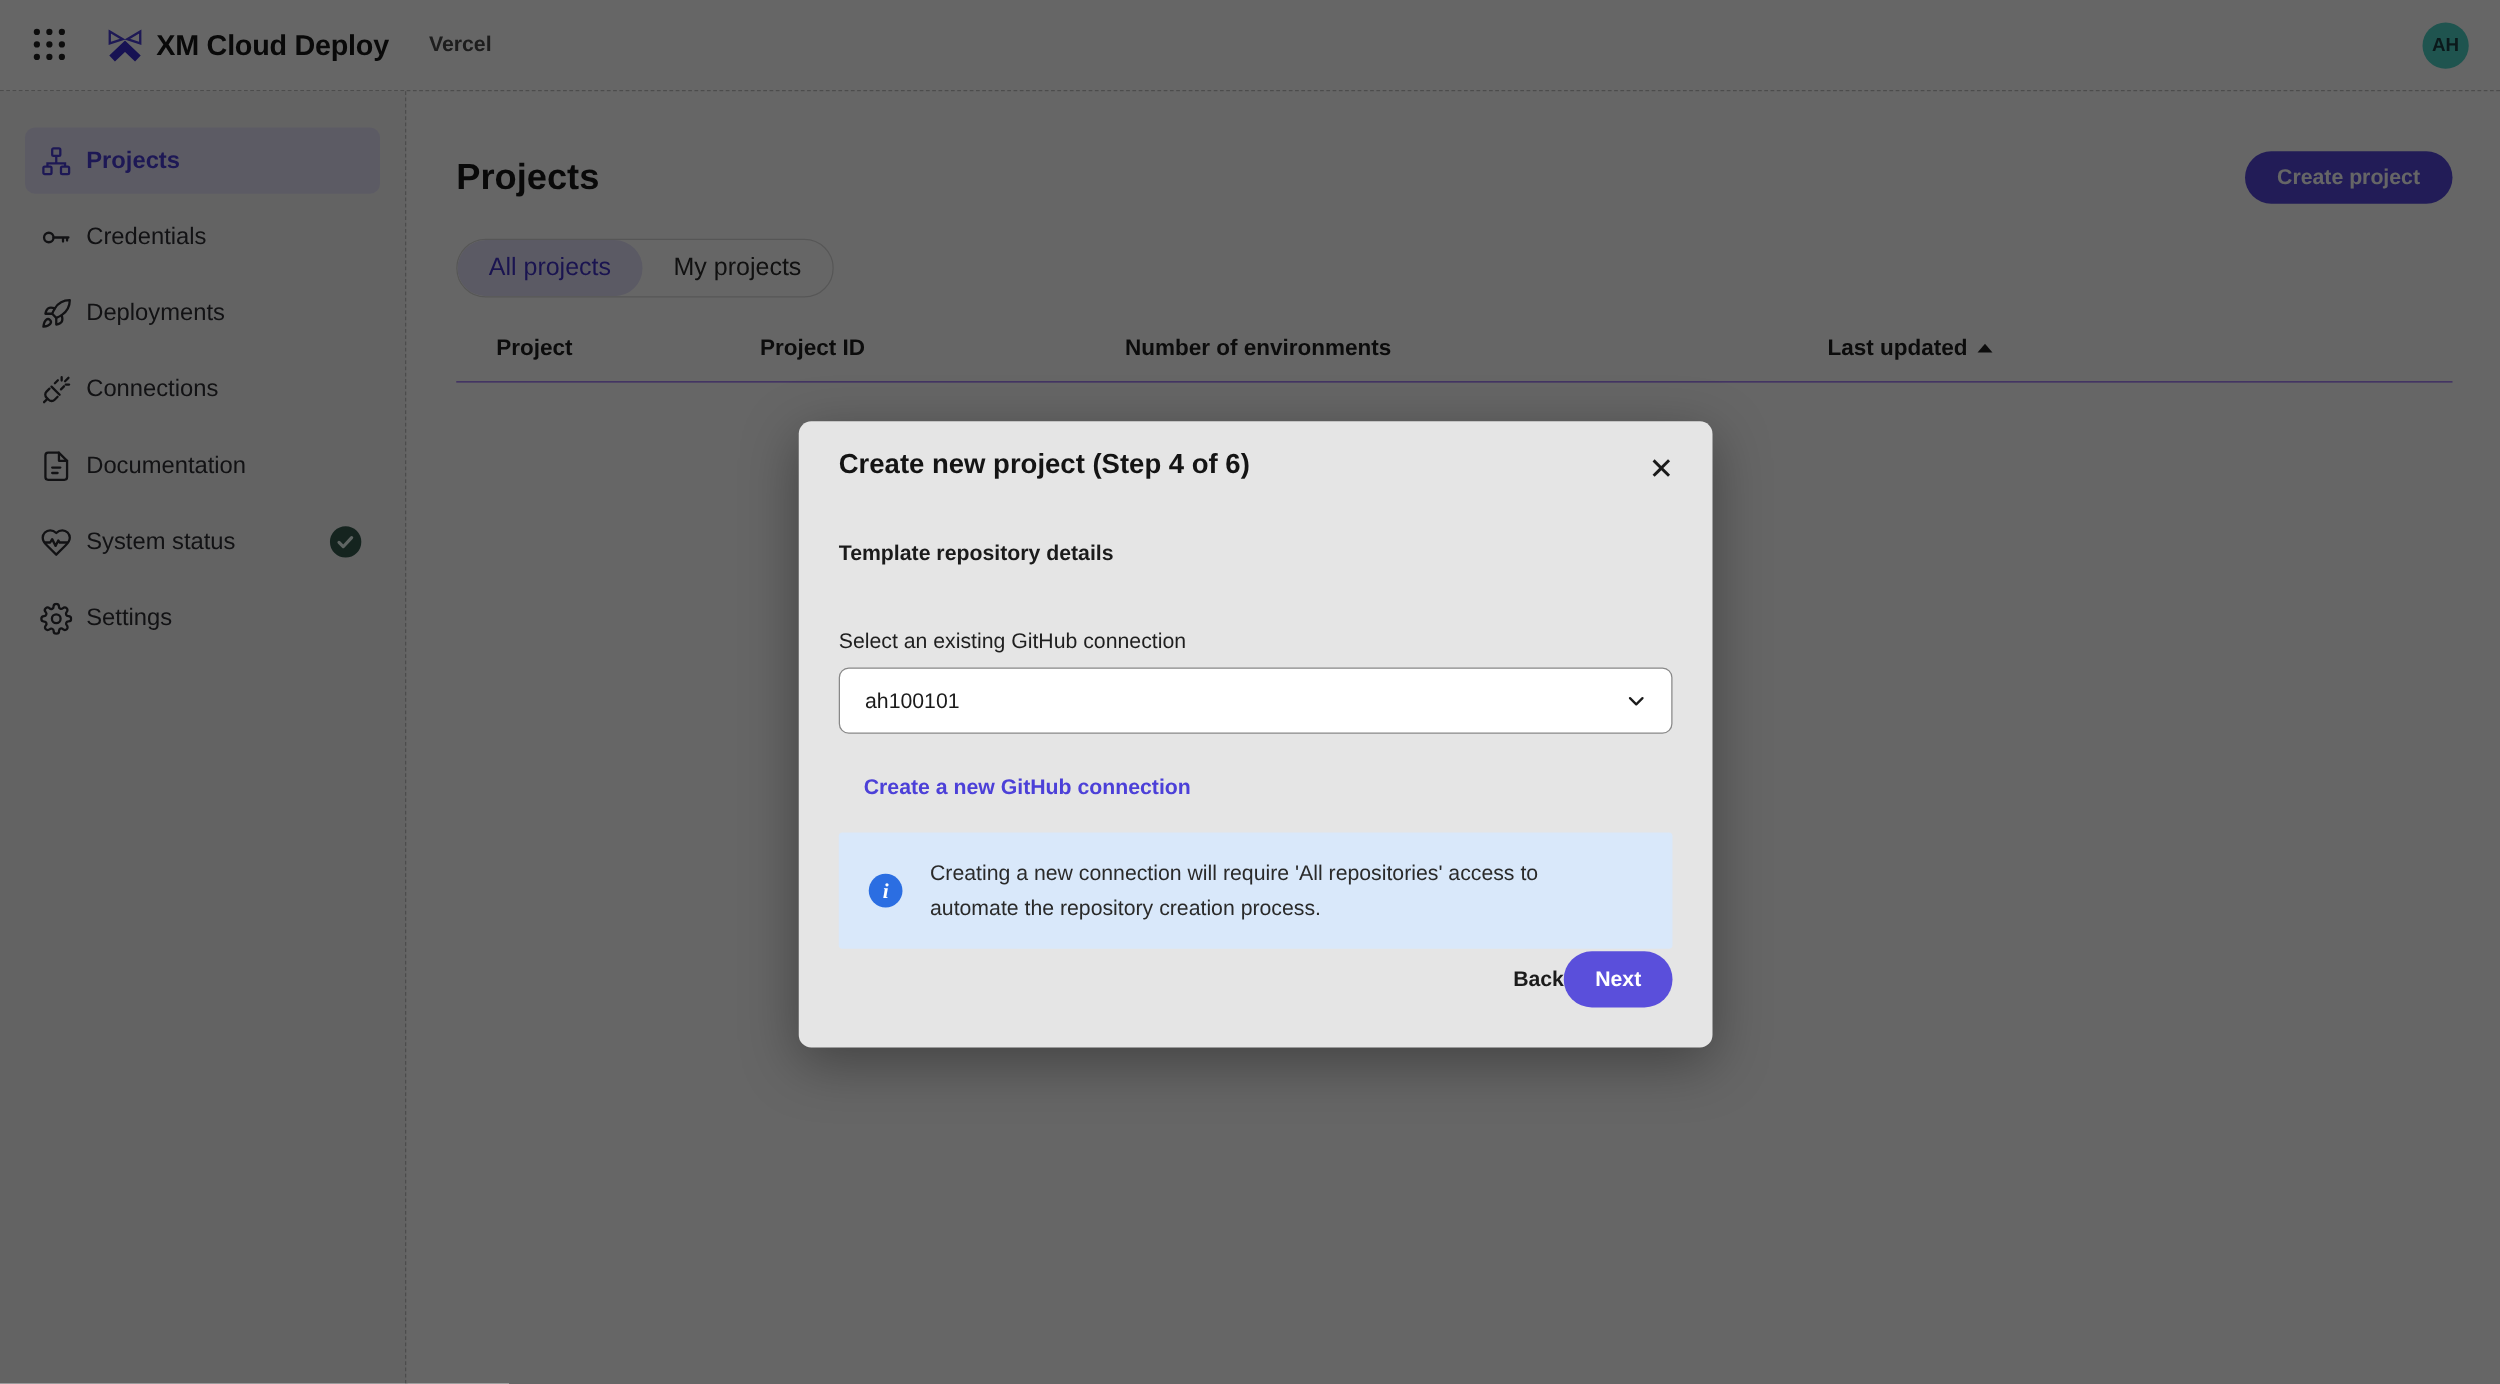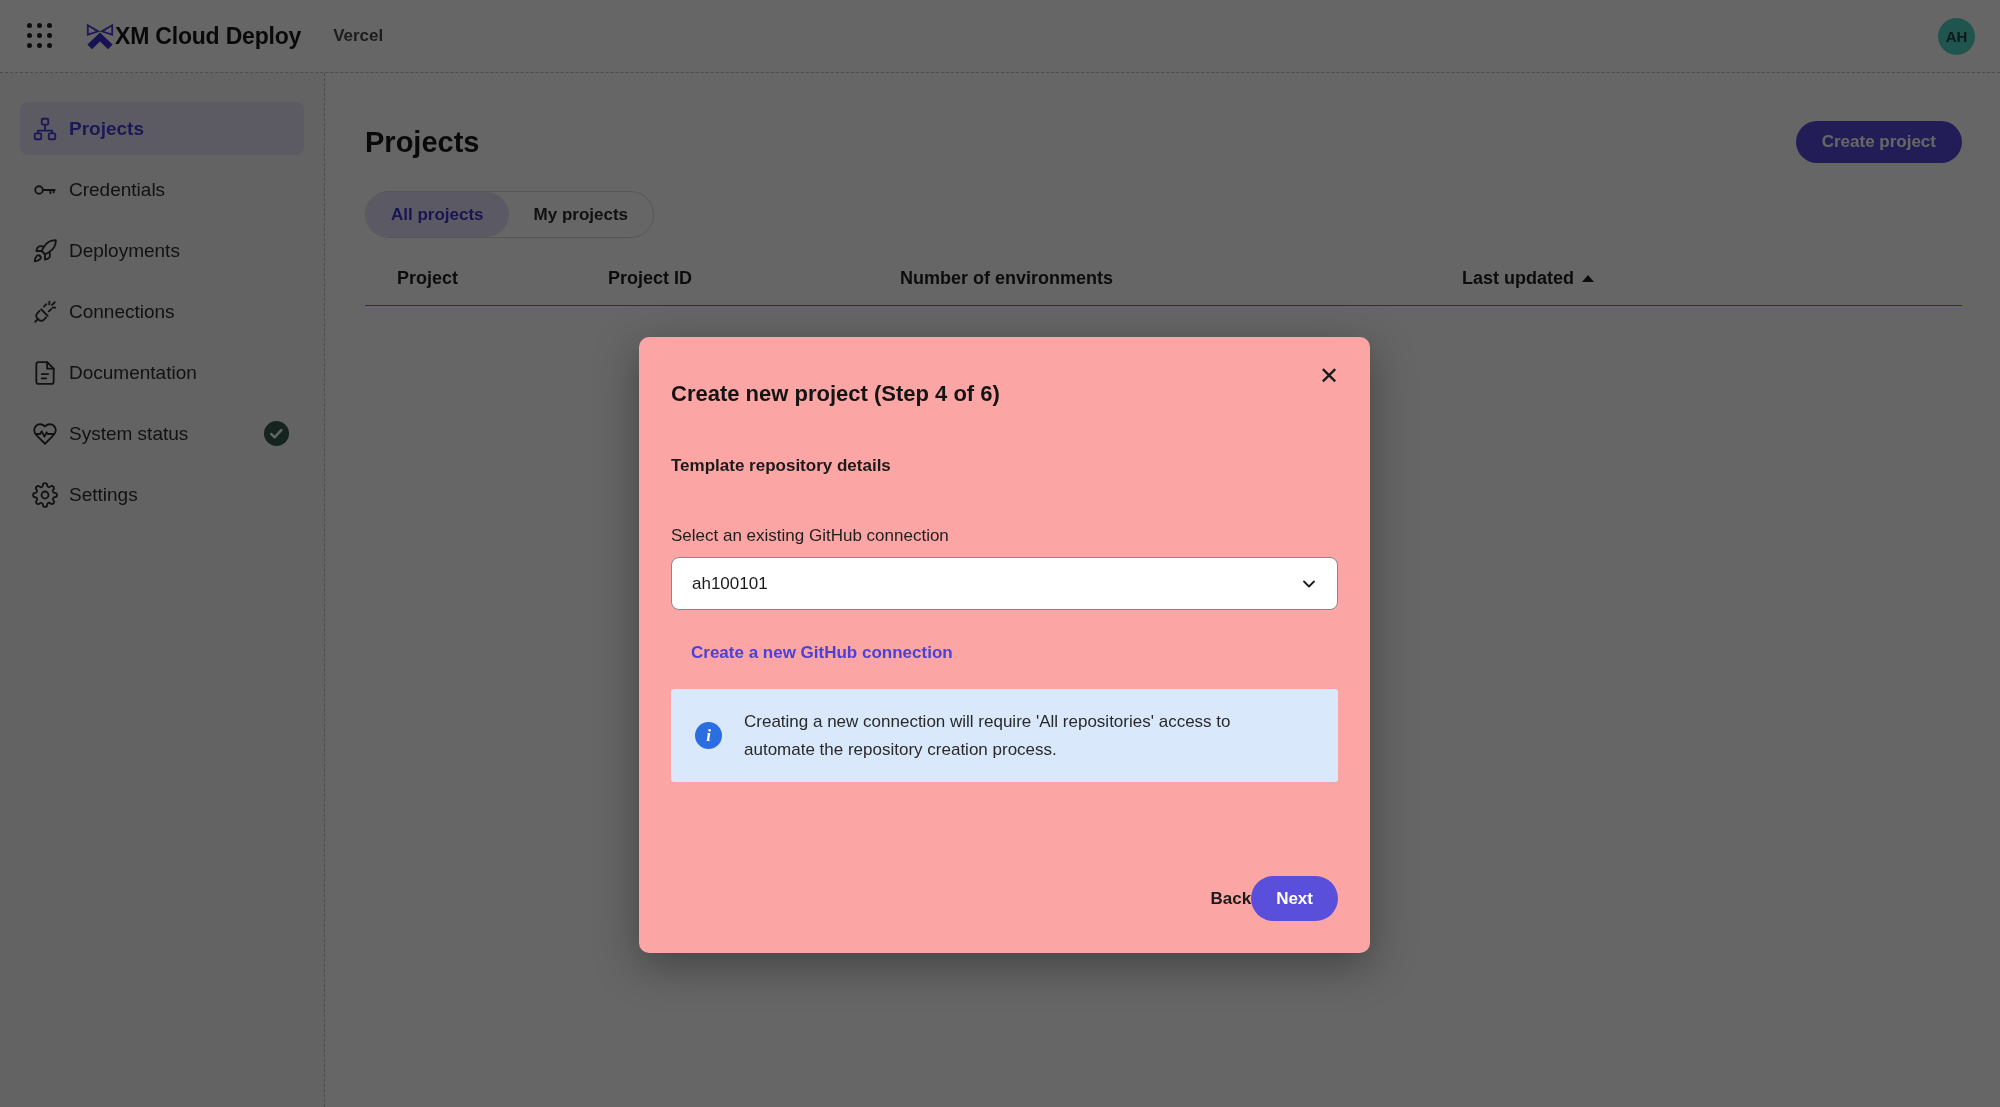--- a/index.html
+++ b/index.html
@@ -22,21 +22,21 @@
 
   
   .topbar{
     position:absolute; top:0; left:0; right:0; height:73px; background:#fff;
     border-bottom:1px dashed var(--border_dash);
     display:flex; align-items:center; padding:0 25px 0 27px; z-index:1;
   }
   .grid-btn{ width:26px; height:26px; display:grid; grid-template-columns:repeat(3,1fr); gap:4px; background:none; border:none; cursor:pointer; }
   .grid-btn i{ width:5px; height:5px; border-radius:50%; background:#222; }
   .logo{ margin-left:32px; display:flex; align-items:center; }
-  .app-title{ font-size:23px; font-weight:700; color:#171717; letter-spacing:-0.2px;text-align:right; }
+  .app-title{ font-size:23px; font-weight:700; color:#171717; margin-left:10px; letter-spacing:-0.2px;text-align:right; }
   .context{ margin-left:32px; font-size:17px; font-weight:600; color:#4a4a4a; }
   .topbar .spacer{ flex:1; }
   .avatar{
     width:37px; height:37px; border-radius:50%; background:var(--avatar_bg);
     color:#1d4044; font-size:15px; font-weight:700;
     display:flex; align-items:center; justify-content:center; border:none; cursor:pointer;
   }
 
   
   .sidebar{
@@ -64,21 +64,21 @@
     height:42px; padding:0 26px; border:none; border-radius:21px;
     background:var(--accent); color:#fff; font-size:17px; font-weight:600;
     font-family:inherit; cursor:pointer;
   }
   .tabs{
     margin-top:24px; display:inline-flex; height:47px; align-items:stretch;
     border:1px solid #d8d8d8; border-radius:24px; background:#fff; overflow:hidden;
   }
   .tab{
     display:flex; align-items:center; padding:0 25px;
-    font-size:17px; font-weight:700; color:#2b2b2b; cursor:pointer; border-radius:24px;
+    font-size:20px; font-weight:400; color:#2b2b2b; cursor:pointer; border-radius:24px;
   }
   .tab.active{ background:var(--accent_soft); color:var(--accent_dark); }
 
   .table-head{
     margin-top:30px; display:flex; align-items:center;
     border-bottom:1px solid #8b5cf6; padding-bottom:16px;
     font-size:18px; font-weight:600; color:#1f1f1f;
   }
   .th{ cursor:pointer; }
   .th.c1{ width:243px; padding-left:32px; }
@@ -87,23 +87,23 @@
   .th.c4{ display:flex; align-items:center; gap:8px; }
   .sort-asc{
     width:0; height:0; display:inline-block;
     border-left:6px solid transparent; border-right:6px solid transparent;
     border-bottom:7px solid #1f1f1f;
   }
 
   
   .overlay{ position:absolute; inset:0; background:rgba(0,0,0,0.60); z-index:10; }
   .modal{
-    position:absolute; left:639px; top:337px; width:731px; height:616px;
-    background:#fca5a5; border-radius:10px; box-shadow:0 12px 44px rgba(0,0,0,.35);
-    z-index:20; padding:44px 32px; 
+    position:absolute; left:639px; top:337px; width:731px; height:501px;
+    background:#e5e5e5; border-radius:10px; box-shadow:0 12px 44px rgba(0,0,0,.35);
+    z-index:20; padding:21px 32px; 
   }
   .modal-title{ font-size:22px; font-weight:700; color:#141414; }
   .close-btn{
     position:absolute; top:24px; right:26px; width:30px; height:30px;
     background:none; border:none; font-size:24px; line-height:30px; color:#1a1a1a;
     cursor:pointer; font-family:inherit;
   }
   .modal-subtitle{ margin-top:49px; font-size:17px; font-weight:700; color:#1b1b1b; }
   .field-label{ margin-top:50px; font-size:17px; color:#1f1f1f; }
   .select{

